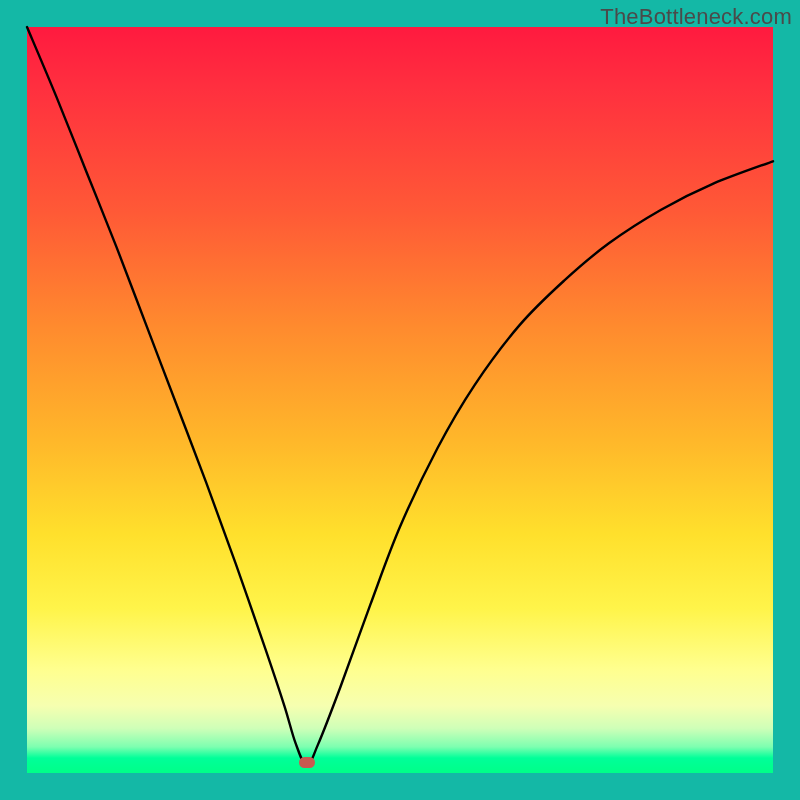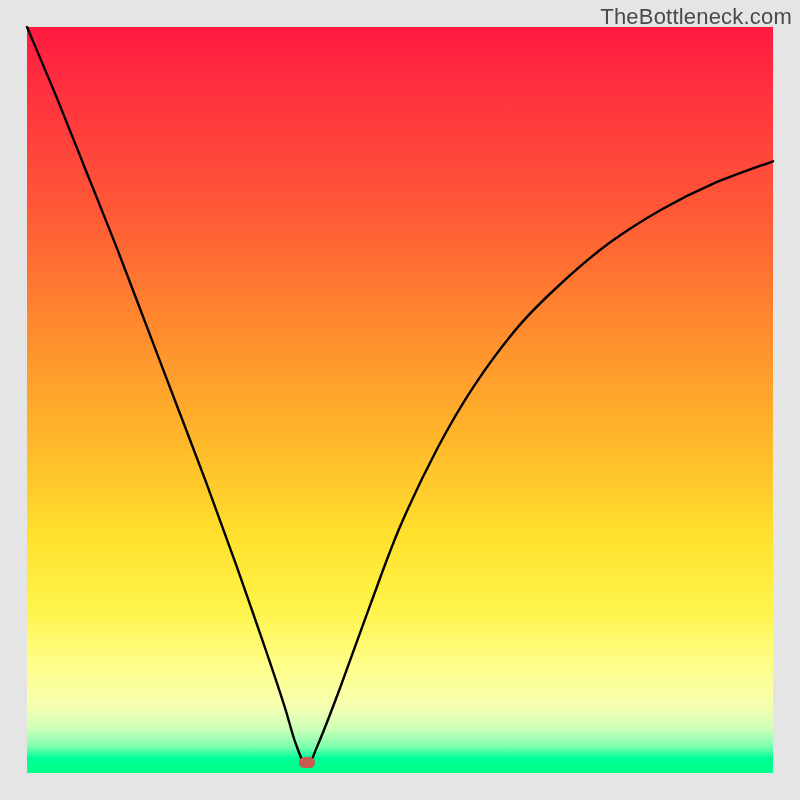--- a/index.html
+++ b/index.html
@@ -10,21 +10,21 @@
     background: #000;
     overflow: hidden;
     font-family: Arial, Helvetica, sans-serif;
   }
   .frame {
     position: absolute;
     left: 0;
     top: 0;
     width: 800px;
     height: 800px;
-    background: #e5e5e5;
+    background: #14b8a6;
   }
   .plot {
     position: absolute;
     left: 27px;
     top: 27px;
     width: 746px;
     height: 746px;
     
     background: linear-gradient(
       to bottom,

